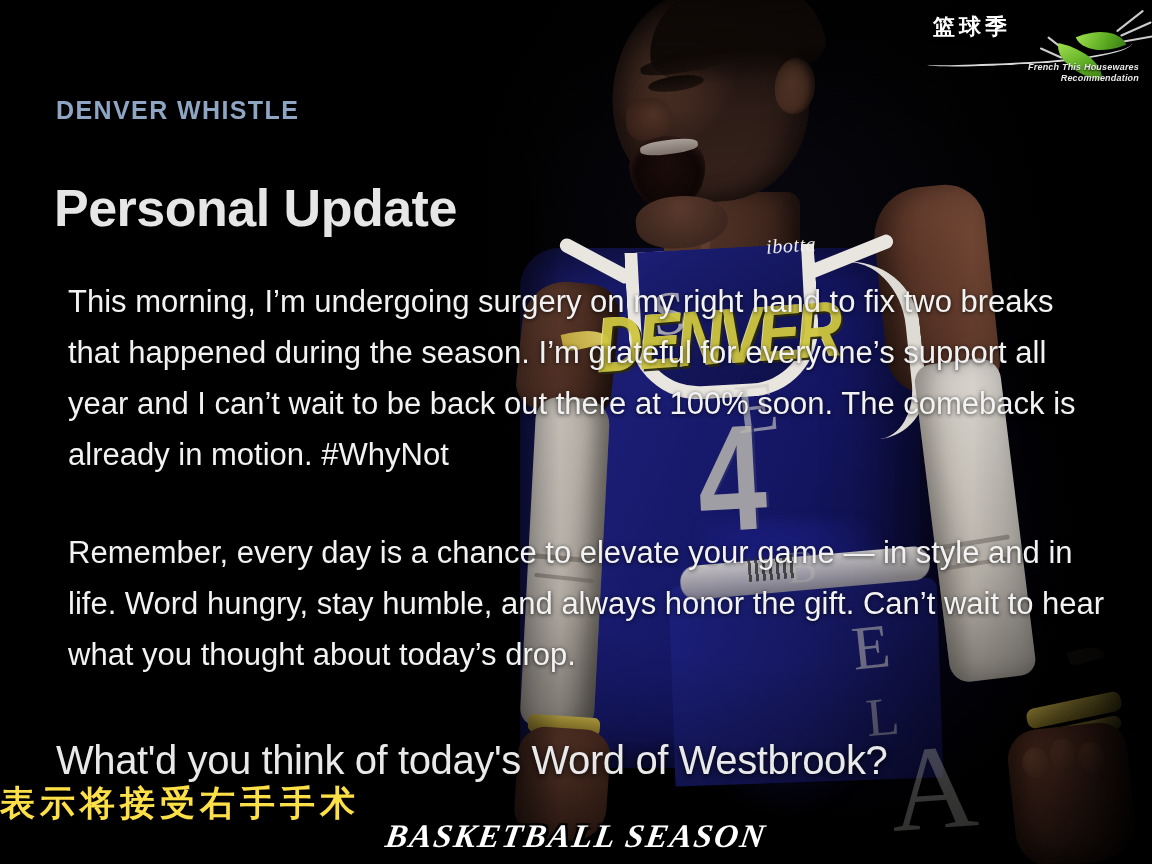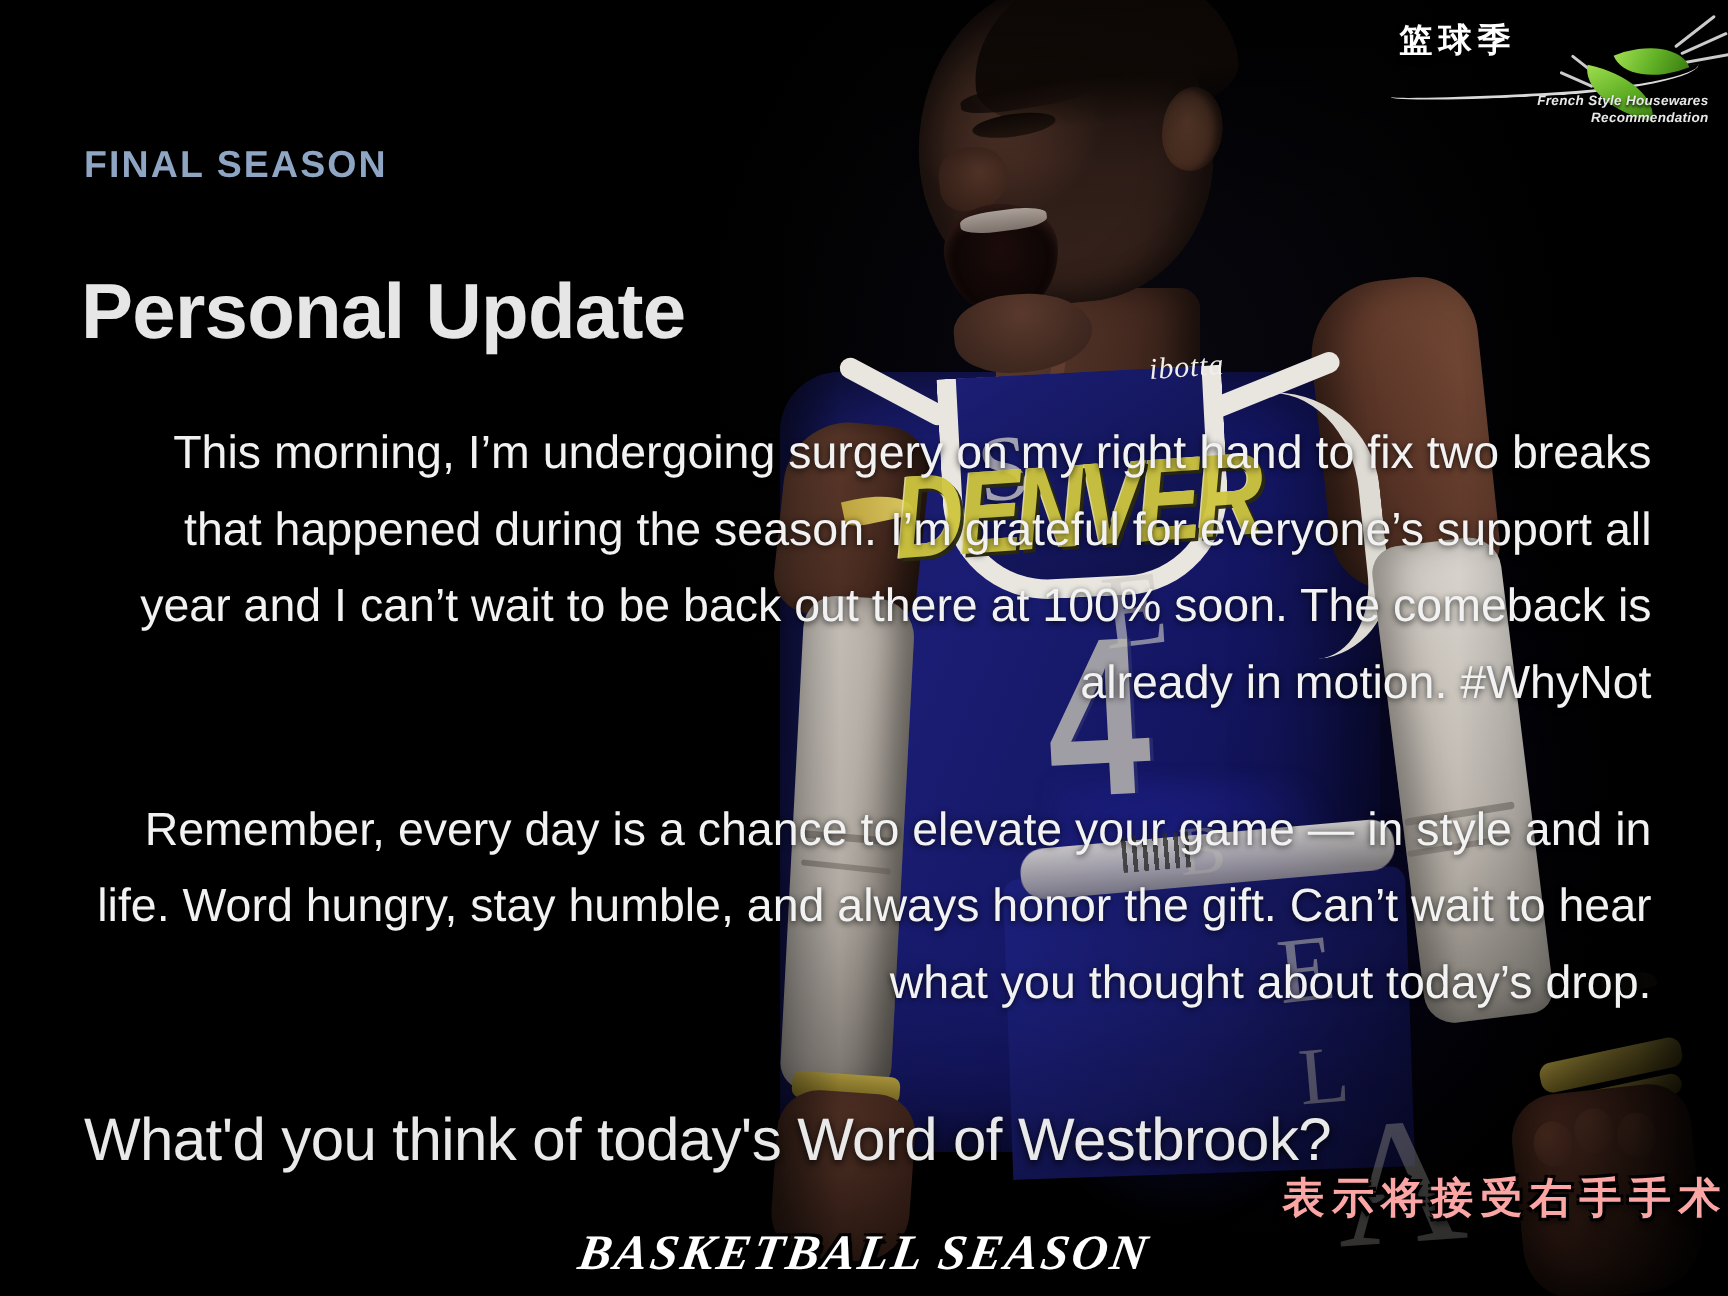--- a/index.html
+++ b/index.html
@@ -301,38 +301,37 @@
     color:#8fa5c4;
     text-shadow:0 1px 2px rgba(0,0,0,.9);
   }
   .title{
     position:absolute;left:54px;top:178px;
     font-size:52px;font-weight:bold;letter-spacing:-.5px;
     color:#e6e6e6;
     text-shadow:0 2px 6px rgba(0,0,0,.85);
   }
   .para{
-    position:absolute;left:56px;width:1045px;
+    position:absolute;left:68px;width:1045px;
     font-size:31px;line-height:51px;color:#f2f2f2;
     text-shadow:0 1px 4px rgba(0,0,0,.75);
-    text-align:right;
   }
   .para.p1{top:276px;}
   .para.p2{top:527px;}
 
   .cta{
     position:absolute;left:56px;top:738px;width:1070px;
     font-size:40px;font-weight:normal;color:#e9e9e9;
     letter-spacing:-.4px;
     text-shadow:0 2px 6px rgba(0,0,0,.9);
   }
 
   .sub-cn{
-    position:absolute;left:0;right:0;top:780px;text-align:right;
-    font-size:28px;font-weight:bold;color:#fca5a5;letter-spacing:5px;
+    position:absolute;left:0;right:0;top:780px;text-align:left;
+    font-size:35px;font-weight:bold;color:#fde047;letter-spacing:5px;
     font-family:"DejaVu Sans","Liberation Sans",sans-serif;
     text-shadow:
       -2px -2px 0 #000, 2px -2px 0 #000, -2px 2px 0 #000, 2px 2px 0 #000,
       0 3px 5px rgba(0,0,0,.9);
   }
   .sub-en{
     position:absolute;left:0;right:0;top:818px;text-align:center;
     font-size:33px;font-weight:bold;font-style:italic;
     color:#ffffff;letter-spacing:2px;
     font-family:"Liberation Serif","DejaVu Serif",serif;
@@ -443,21 +442,21 @@
       <span class="knuckle" style="left:14px;top:18px"></span>
       <span class="knuckle" style="left:42px;top:12px"></span>
       <span class="knuckle" style="left:70px;top:18px"></span>
     </div>
 
     <div class="vignette"></div>
   </div>
 
   <div class="overlay">
 
-    <div class="eyebrow">FINAL SEASON</div>
+    <div class="eyebrow">DENVER WHISTLE</div>
 
     <div class="title">Personal Update</div>
 
     <div class="para p1">This morning, I’m undergoing surgery on my right hand to fix two breaks that happened during the season. I’m grateful for everyone’s support all year and I can’t wait to be back out there at 100% soon. The comeback is already in motion. #WhyNot</div>
 
     <div class="para p2">Remember, every day is a chance to elevate your game — in style and in life. Word hungry, stay humble, and always honor the gift. Can’t wait to hear what you thought about today’s drop.</div>
 
     <div class="cta">What'd you think of today's Word of Westbrook?</div>
 
     <div class="sub-cn">表示将接受右手手术</div>
@@ -469,18 +468,18 @@
     <div class="logo-cn">篮球季</div>
     <div class="logo-swoosh"></div>
     <span class="whisk w1"></span>
     <span class="whisk w2"></span>
     <span class="whisk w3"></span>
     <span class="whisk w4"></span>
     <span class="whisk w5"></span>
     <span class="leaf a"></span>
     <span class="leaf b"></span>
     <div class="logo-tag">
-      <div>French Style Housewares</div>
+      <div>French This Housewares</div>
       <div>Recommendation</div>
     </div>
   </div>
 
 </div>
 
 </body></html>

